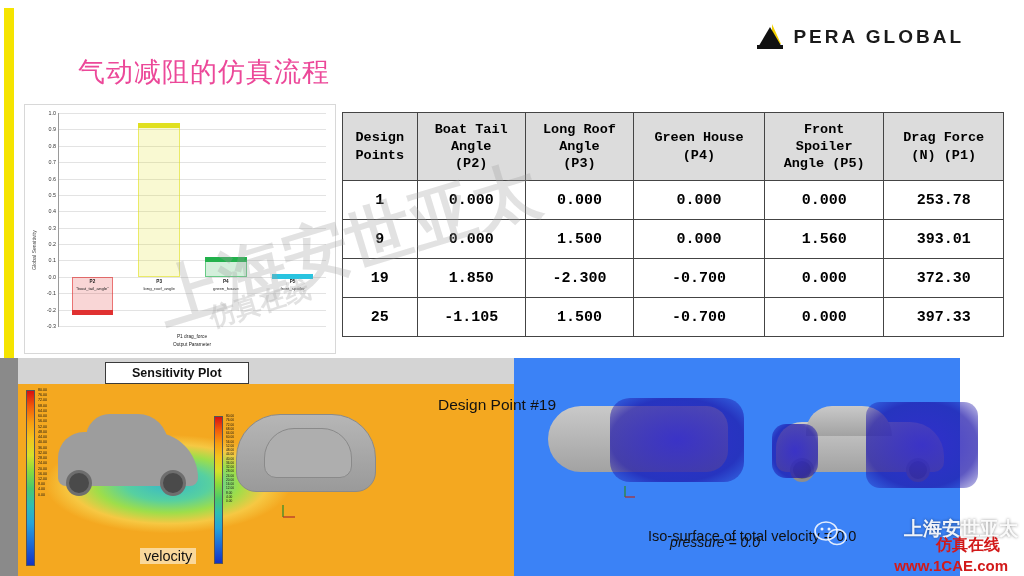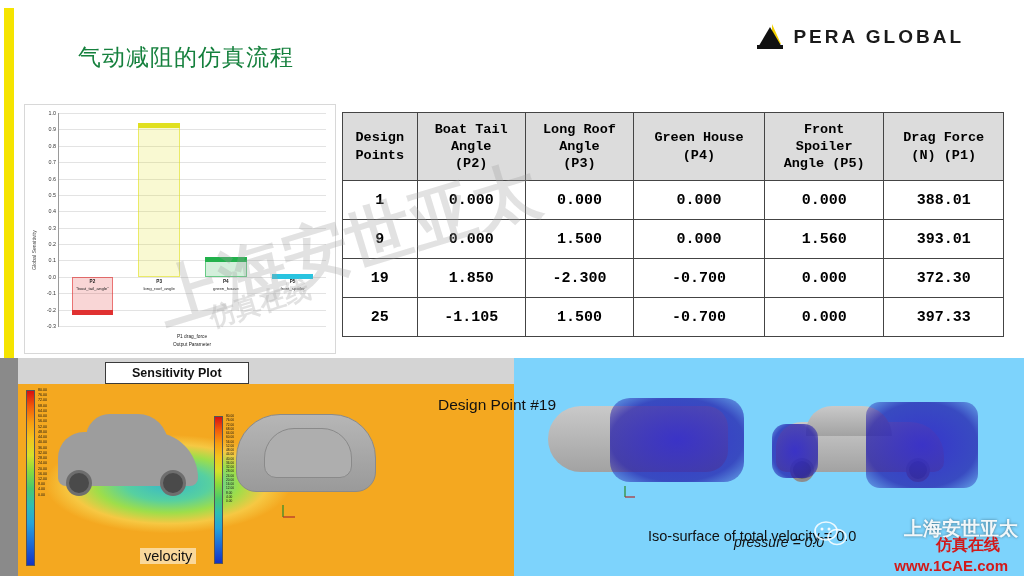--- a/index.html
+++ b/index.html
@@ -17,22 +17,22 @@
     background: #f5e400;
   }
   #left-accent-2 {
     position: absolute; left: 0px; top: 358px;
     width: 18px; height: 218px;
     background: #8a8a8a;
   }
 
   
   #page-title {
-    position: absolute; left: 78px; top: 42px;
-    font-size: 23px; color: #15803d; letter-spacing: 1px;
+    position: absolute; left: 78px; top: 54px;
+    font-size: 27px; color: #ec4899; letter-spacing: 1px;
     font-family: "DejaVu Sans", sans-serif;
     white-space: nowrap;
   }
   #logo {
     position: absolute; right: 60px; top: 22px;
     display: flex; align-items: center; gap: 4px;
   }
   #logo .mark { width: 34px; height: 30px; position: relative; }
   #logo .logo-text {
     font-size: 19px; font-weight: bold; color: #1a1a1a;
@@ -163,21 +163,21 @@
     background: rgba(255,255,255,0.55); padding: 0 4px;
   }
   #sens-plot-badge {
     position: absolute; left: 87px; top: 4px;
     background: #ffffff; border: 1px solid #3a3a3a;
     padding: 3px 26px; font-size: 12.5px; font-weight: bold; color: #111;
   }
 
   #iso-panel {
     position: absolute; left: 496px; top: 0;
-    width: 510px; height: 218px; background: #7dd3fc;
+    width: 446px; height: 218px; background: #3b82f6;
   }
   #caption-dp {
     position: absolute; left: -76px; top: 38px;
     font-size: 15.5px; color: #111;
   }
   #caption-iso {
     position: absolute; left: 134px; top: 170px;
     font-size: 14.5px; color: #111;
   }
   .iso-car {
@@ -329,21 +329,21 @@
         <th>Drag Force<br>(N) (P1)</th>
       </tr>
     </thead>
   <tbody>
       <tr>
         <td>1</td>
         <td>0.000</td>
         <td>0.000</td>
         <td>0.000</td>
         <td>0.000</td>
-        <td>388.01</td>
+        <td>253.78</td>
       </tr>
       <tr>
         <td>9</td>
         <td>0.000</td>
         <td>1.500</td>
         <td>0.000</td>
         <td>1.560</td>
         <td>393.01</td>
       </tr>
       <tr>

